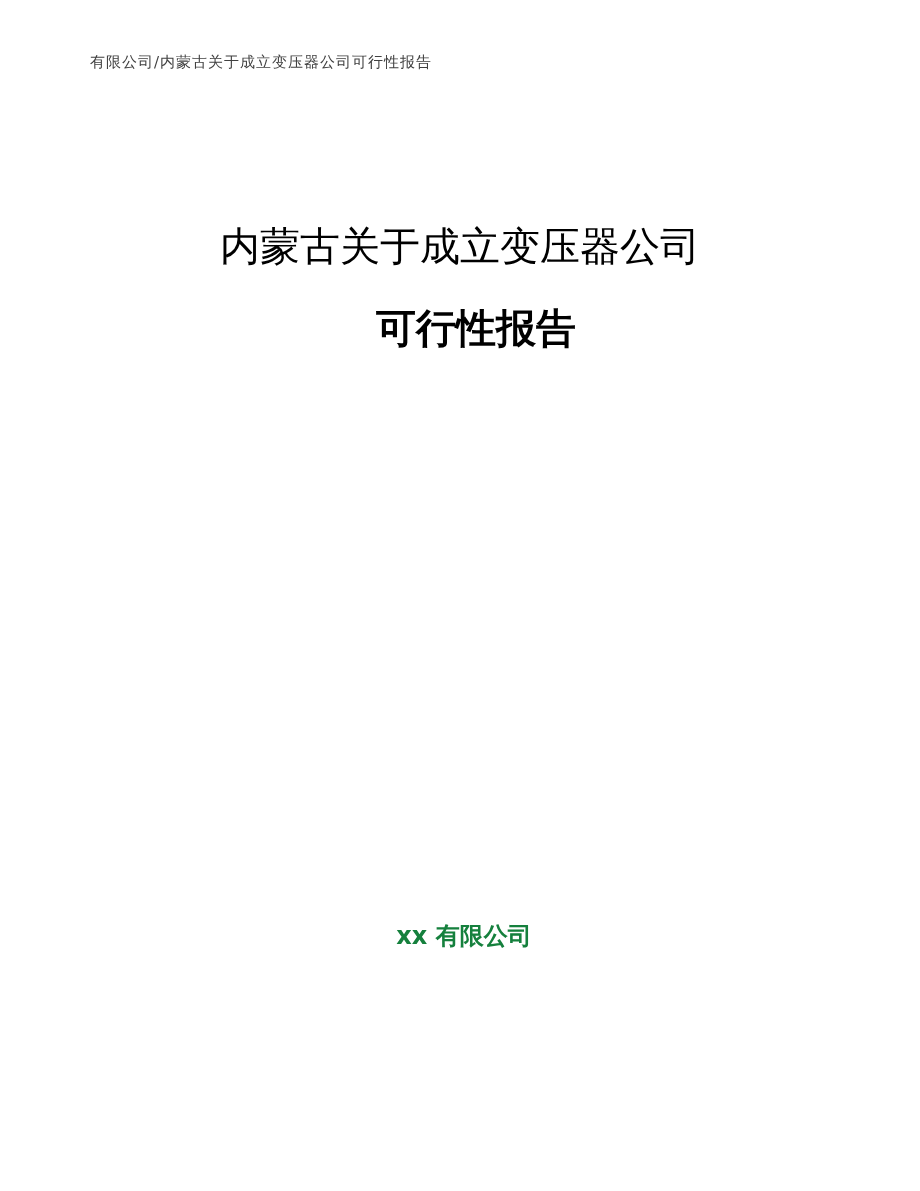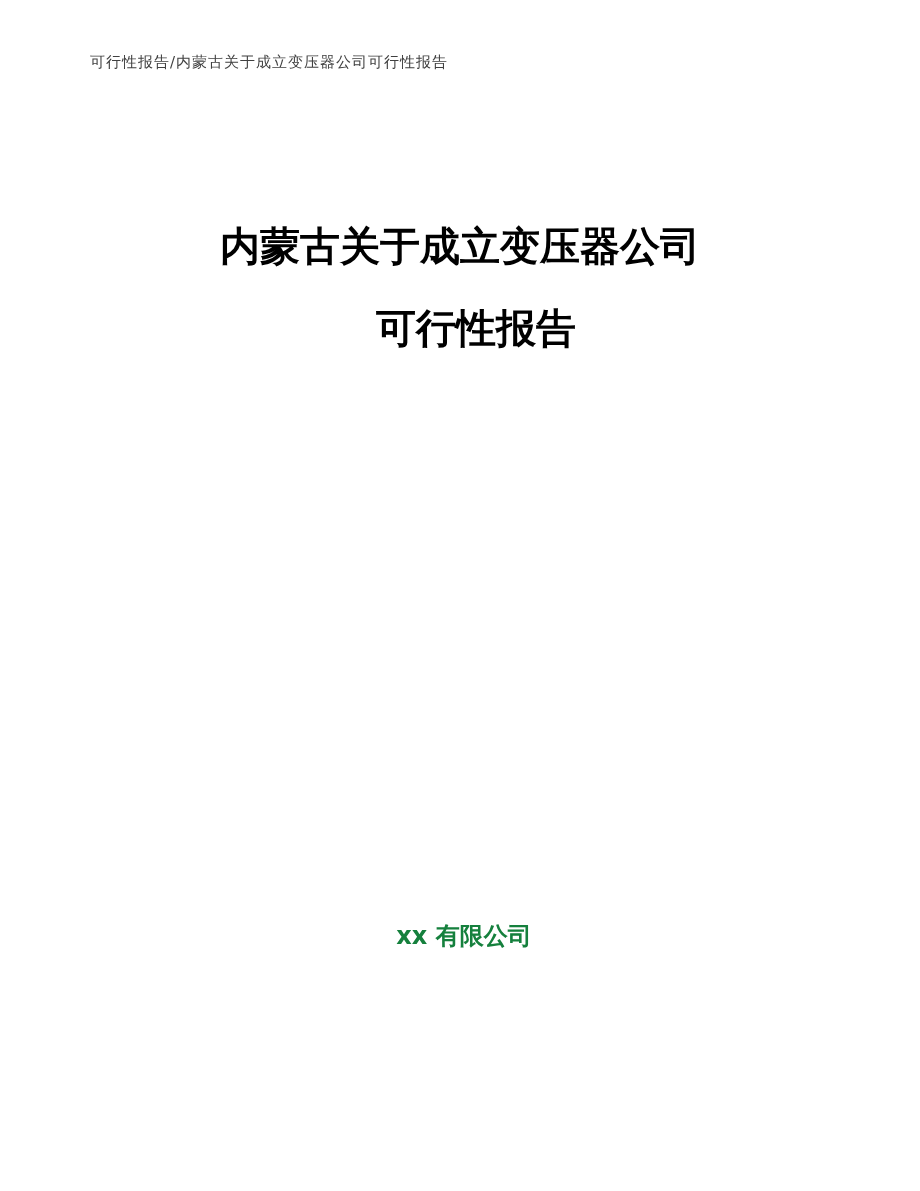--- a/index.html
+++ b/index.html
@@ -27,21 +27,21 @@
     white-space: nowrap;
   }
   .doc-title-line1 {
     position: absolute;
     top: 222px;
     left: 0;
     width: 100%;
     text-align: center;
     font-size: 40px;
     line-height: 48px;
-    font-weight: bold;
+    font-weight: normal;
     color: #000000;
     white-space: nowrap;
   }
   .doc-title-line2 {
     position: absolute;
     top: 304px;
     left: 0;
     width: 100%;
     text-align: center;
     font-size: 40px;
@@ -62,21 +62,21 @@
     font-weight: bold;
     color: #15803d;
     white-space: nowrap;
   }
 </style>
 </head>
 <body>
 
 <div class="page">
 
-  <div class="doc-header">可行性报告/内蒙古关于成立变压器公司可行性报告</div>
+  <div class="doc-header">有限公司/内蒙古关于成立变压器公司可行性报告</div>
 
   <div class="doc-title-line1">内蒙古关于成立变压器公司</div>
 
   <div class="doc-title-line2">可行性报告</div>
 
   <div class="doc-company">xx 有限公司</div>
 
 </div>
 
 </body></html>

